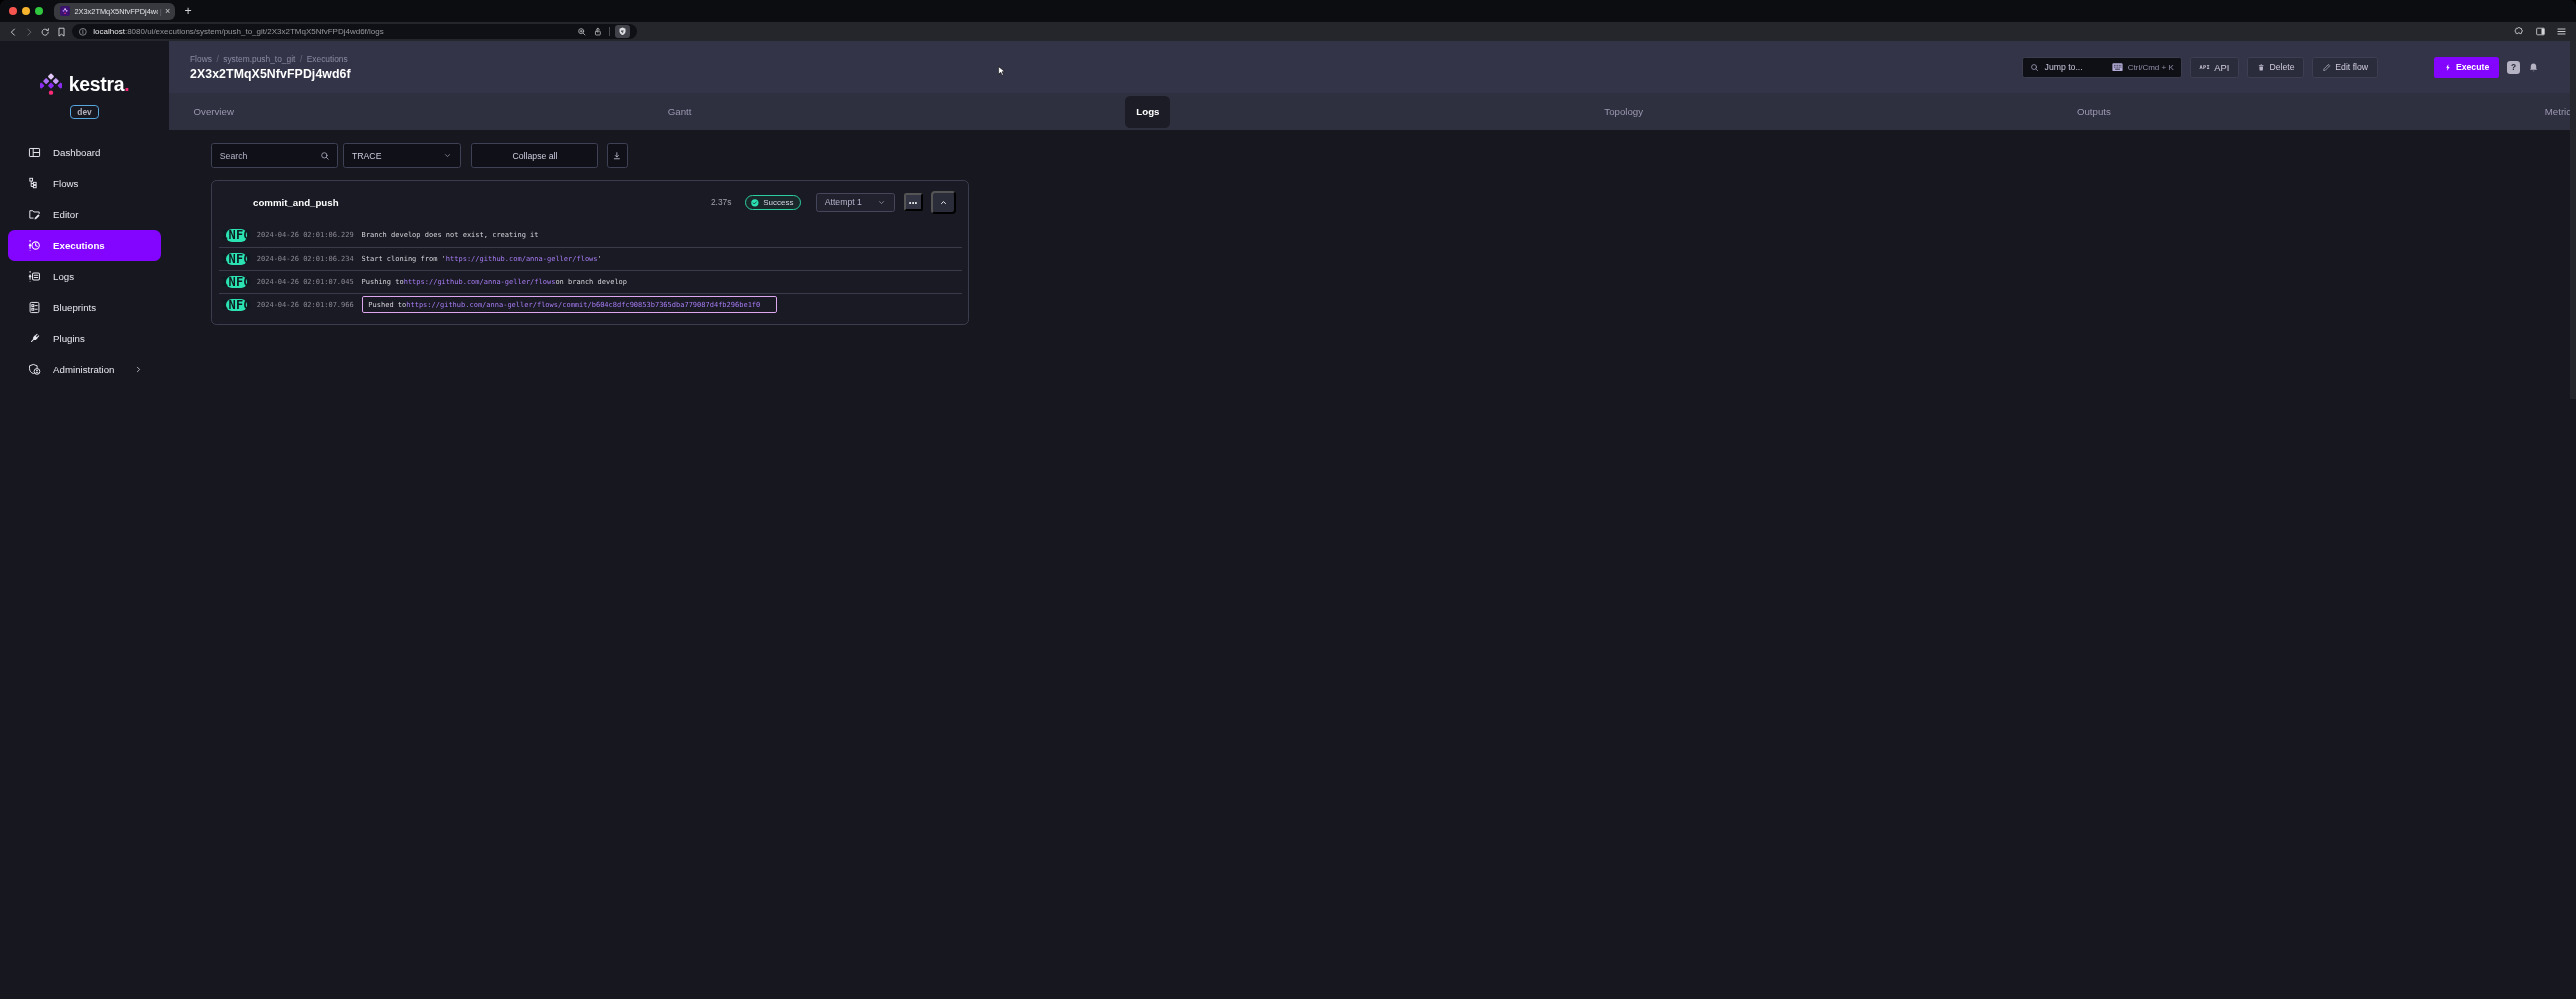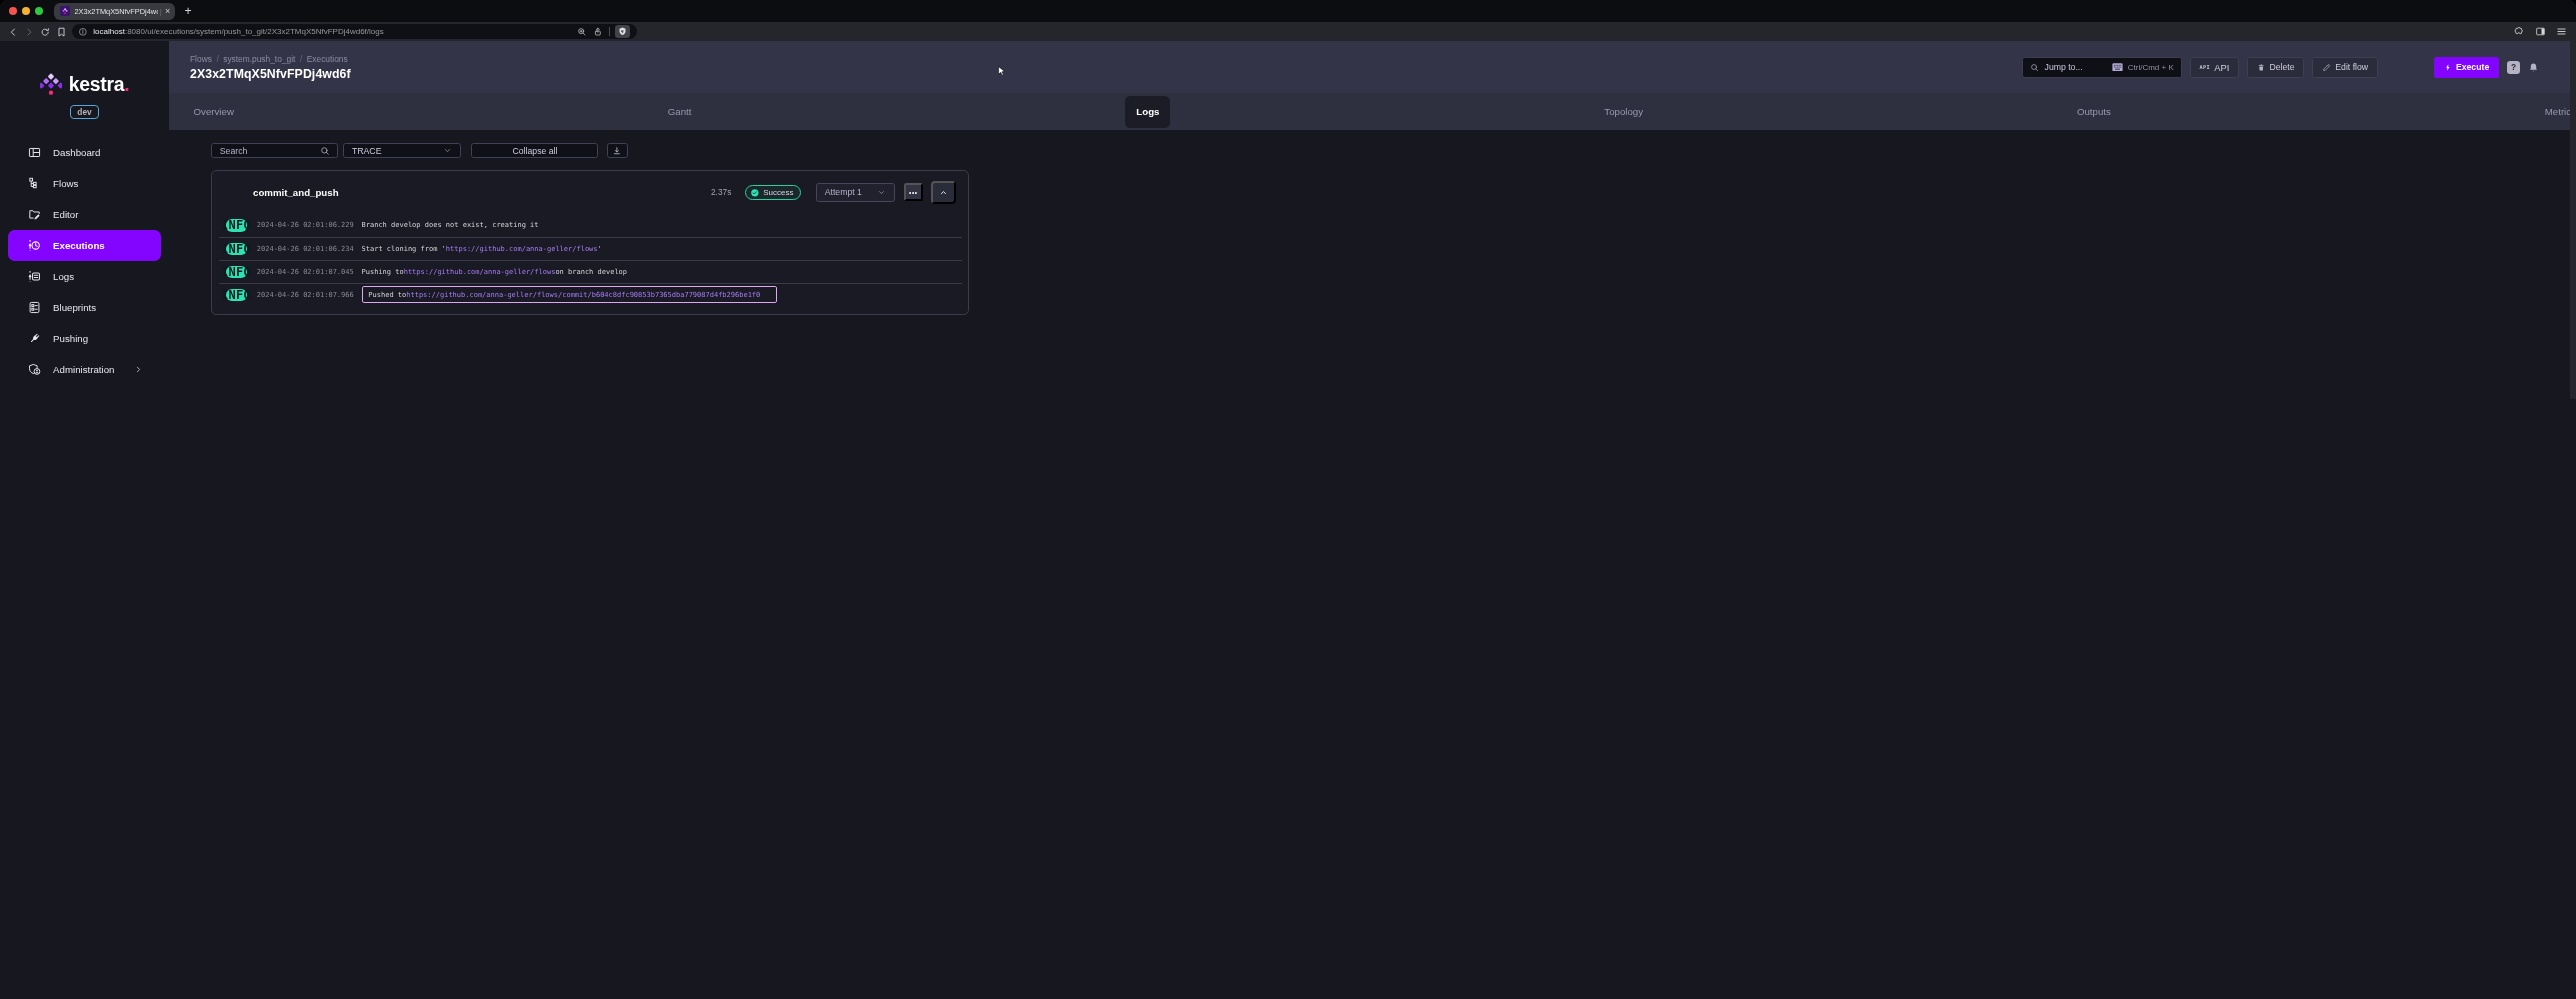--- a/index.html
+++ b/index.html
@@ -62,21 +62,21 @@
   .execute .b-ic { color:#fff; }
   .help-badge { width:12.3px; height:13.6px; background:#b5b2c4; border-radius:3.2px; color:#282936; font-size:8.4px; font-weight:800; display:flex; align-items:center; justify-content:center; }
   .bell { color:#b5b2c4; display:flex; }
 
   .tabsrow { height:37px; background:#2e2f3f; display:flex; align-items:center; padding-left:24.5px; gap:18px;justify-content:space-between; }
   .ptab { font-size:9.7px; color:#9b98b0; }
   .ptab.active { background:#1b1c26; color:#fff; font-weight:700; padding:10.3px 11px; border-radius:5.2px; }
 
   .content { padding:13px 0 0 42px; background:#17181f; height:269px; }
   .filters { display:flex; align-items:center; }
-  .f-box { height:15px; background:#101118; border:0.6px solid #3f4155; border-radius:2.6px; display:flex; align-items:center; color:#cfccde; font-size:8.7px; }
+  .f-box { height:25px; background:#101118; border:0.6px solid #3f4155; border-radius:2.6px; display:flex; align-items:center; color:#cfccde; font-size:8.7px; }
   .search-box { width:127px; padding:0 7.8px; }
   .search-box input { background:transparent; border:none; outline:none; color:#cfccde; font-size:8.7px; flex:1; width:65px; font-family:"Liberation Sans", sans-serif; }
   .search-box input::placeholder { color:#b7b4c8; }
   .search-box .f-ic { margin-left:auto; color:#b7b4c8; display:flex; }
   .trace-box { width:118px; margin-left:5.2px; padding:0 7.8px; justify-content:space-between; }
   .collapse-box { width:127px; margin-left:10.3px; justify-content:center; }
   .dl-box { width:20.7px; margin-left:8.4px; justify-content:center; }
   .f-chev { color:#9a97ad; display:flex; }
 
   .card { margin-top:11.6px; width:758px; background:#191a23; border:0.6px solid #3b3c4e; border-radius:5.2px; }
@@ -290,21 +290,21 @@
         <div class="s-item">
           <span class="s-ic">
             <svg width="13" height="13" viewBox="0 0 20 20" fill="none" stroke="currentColor" stroke-width="1.6" stroke-linecap="round">
                 <g transform="rotate(45 10 10)">
                   <path d="M8.2 2.6v3.2M11.8 2.6v3.2"></path>
                   <path d="M7 6h6v3a3 3 0 0 1-6 0z" fill="currentColor" stroke="none"></path>
                   <path d="M10 12v4.6"></path>
                 </g>
               </svg>
           </span>
-          <span class="s-label">Pushing</span>
+          <span class="s-label">Plugins</span>
         </div>
         <div class="s-item">
           <span class="s-ic">
             <svg width="13" height="13" viewBox="0 0 20 20" fill="none" stroke="currentColor" stroke-width="1.5" stroke-linejoin="round">
                 <path d="M8.2 2.2 14 4.3v4.6c0 3.6-2.4 6.1-5.8 7.3-3.4-1.2-5.8-3.7-5.8-7.3V4.3z"></path>
                 <circle cx="13.8" cy="13" r="4.4" fill="#16171f"></circle>
                 <circle cx="13.8" cy="11.7" r="1.4" fill="currentColor" stroke="none"></circle>
                 <path d="M11.5 15.5a2.9 2.9 0 0 1 4.6 0" stroke-linecap="round"></path>
               </svg>
           </span>

